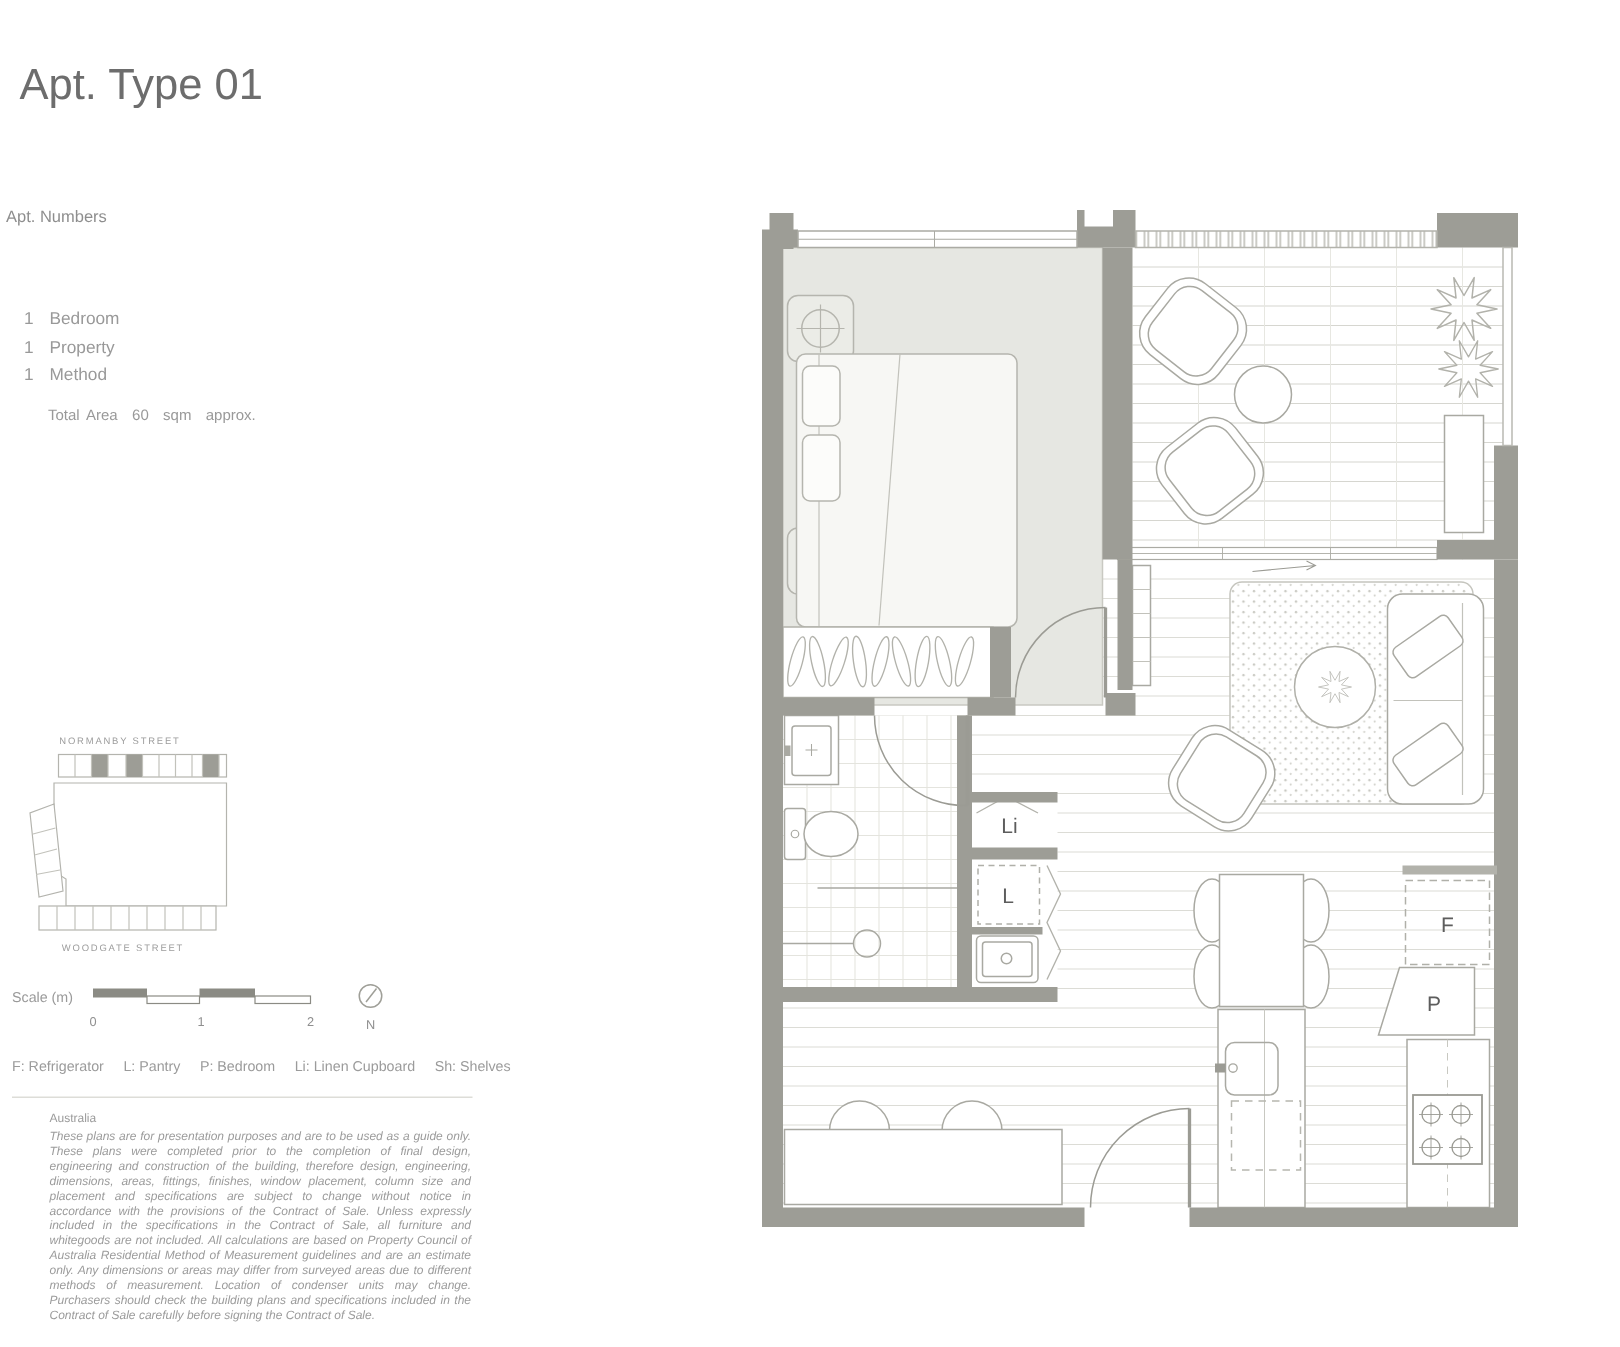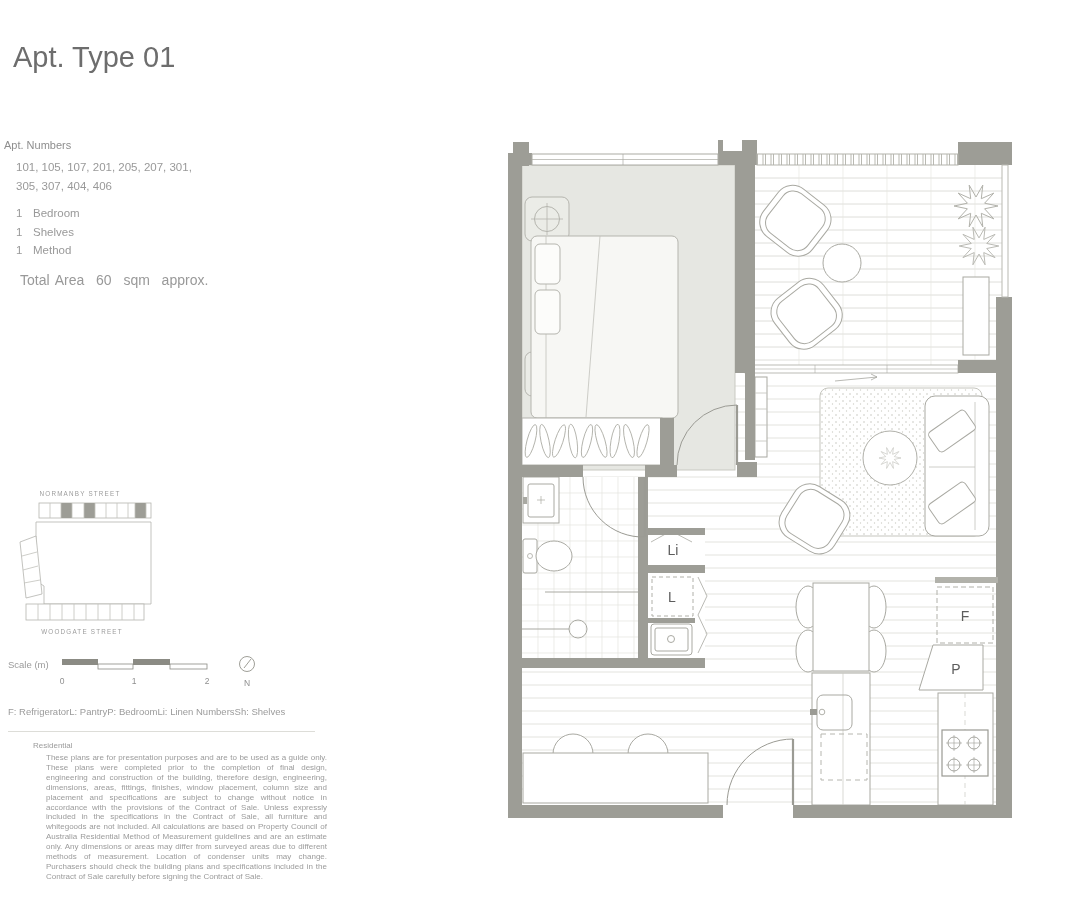--- a/index.html
+++ b/index.html
@@ -5,25 +5,25 @@
   html,body{margin:0;padding:0;background:#fff;}
   .page{position:relative;width:1056px;height:898px;background:#fff;overflow:hidden;
         font-family:"Liberation Sans",sans-serif;color:#929292;}
   .abs{position:absolute;}
   .title{left:13px;top:22px;font-size:29px;font-weight:500;color:#6d6d6d;letter-spacing:0;}
   .apt-label{left:4px;top:139px;font-size:11px;color:#8e8e8e;}
   .apt-nums{left:16px;top:158px;font-size:11.5px;color:#999;line-height:18.5px;}
   .rooms{left:16px;top:204px;font-size:11.5px;color:#999;}
   .room-row{display:flex;height:18.6px;align-items:center;}
   .room-count{width:17px;}
-  .total{left:20px;top:272px;font-size:14px;color:#999;white-space:pre;word-spacing:2px;}
-  .legend{left:8px;top:706px;display:flex;font-size:9.5px;color:#9b9b9b;white-space:nowrap;}
+  .total{left:32px;top:272px;font-size:10px;color:#999;white-space:pre;word-spacing:2px;}
+  .legend{left:8px;top:706px;display:flex;gap:13px;font-size:9.5px;color:#9b9b9b;white-space:nowrap;}
   .divider{left:8px;top:731px;width:307px;height:1px;background:#ddddd8;}
   .disc-h{left:33px;top:741px;font-size:8px;color:#9b9b9b;}
-  .disc-b{left:46px;top:753px;width:281px;font-size:8px;line-height:9.9px;color:#9b9b9b;text-align:justify;}
+  .disc-b{left:33px;top:753px;width:281px;font-size:8px;line-height:9.9px;color:#9b9b9b;text-align:justify;font-style:italic;}
   svg text{font-family:"Liberation Sans",sans-serif;}
   .street{font-size:6.3px;letter-spacing:1.2px;fill:#9c9c9c;}
   .tick{font-size:8.5px;fill:#8f8f8f;}
   .scale-lbl{font-size:9.5px;fill:#9a9a9a;}
   .w{fill:#9d9d96;}
   .furn{fill:#fff;stroke:#a9a9a2;stroke-width:1;}
   .furnb{fill:#f7f7f4;stroke:#b5b5ae;stroke-width:1;}
   .ln{fill:none;stroke:#a9a9a2;stroke-width:1;}
   .lnl{fill:none;stroke:#c2c2bb;stroke-width:0.8;}
   .door{fill:none;stroke:#9b9b94;}
@@ -31,33 +31,29 @@
   .mapln{fill:#fff;stroke:#b4b4ae;stroke-width:0.8;}
 </style>
 </head>
 <body>
 
 <div class="page">
 
   <h1 class="abs title">Apt. Type 01</h1>
 
   <div class="abs apt-label">Apt. Numbers</div>
-  <div class="abs apt-nums">
-    <div>101, 105, 107, 201, 205, 207, 301,</div>
-    <div>305, 307, 404, 406</div>
-  </div>
 
   <div class="abs rooms">
     <div class="room-row">
       <span class="room-count">1</span>
       <span>Bedroom</span>
     </div>
     <div class="room-row">
       <span class="room-count">1</span>
-      <span>Shelves</span>
+      <span>Property</span>
     </div>
     <div class="room-row">
       <span class="room-count">1</span>
       <span>Method</span>
     </div>
   </div>
 
   <div class="abs total">Total Area  60  sqm  approx.</div>
 
   <svg class="abs" style="left:6px;top:486px;" width="205" height="155" viewBox="0 0 205 155">
@@ -100,27 +96,27 @@
       <circle cx="239" cy="8" r="7.5" fill="none" stroke="#9f9f98" stroke-width="1"></circle>
       <path d="M243 3 L236 12" stroke="#9f9f98" stroke-width="1" fill="none"></path>
     </g>
     <text class="tick" x="239" y="30" text-anchor="middle">N</text>
   </svg>
 
   <div class="abs legend">
     <span>F: Refrigerator</span>
     <span>L: Pantry</span>
     <span>P: Bedroom</span>
-    <span>Li: Linen Numbers</span>
+    <span>Li: Linen Cupboard</span>
     <span>Sh: Shelves</span>
   </div>
 
   <div class="abs divider"></div>
 
-  <div class="abs disc-h">Residential</div>
+  <div class="abs disc-h">Australia</div>
   <div class="abs disc-b">These plans are for presentation purposes and are to be used as a guide only. These plans were completed prior to the completion of final design, engineering and construction of the building, therefore design, engineering, dimensions, areas, fittings, finishes, window placement, column size and placement and specifications are subject to change without notice in accordance with the provisions of the Contract of Sale. Unless expressly included in the specifications in the Contract of Sale, all furniture and whitegoods are not included. All calculations are based on Property Council of Australia Residential Method of Measurement guidelines and are an estimate only. Any dimensions or areas may differ from surveyed areas due to different methods of measurement. Location of condenser units may change. Purchasers should check the building plans and specifications included in the Contract of Sale carefully before signing the Contract of Sale.</div>
 
   <svg class="abs" style="left:505px;top:140px;" width="510" height="680" viewBox="0 0 510 680">
     <defs>
       <pattern id="dots" width="7" height="7" patternUnits="userSpaceOnUse">
         <circle cx="2" cy="2" r="0.8" fill="#c6c6bf"></circle>
         <circle cx="5.5" cy="5" r="0.7" fill="#cfcfc8"></circle>
       </pattern>
       <pattern id="rail" width="8" height="11" patternUnits="userSpaceOnUse">
         <rect width="8" height="11" fill="#fff"></rect>

